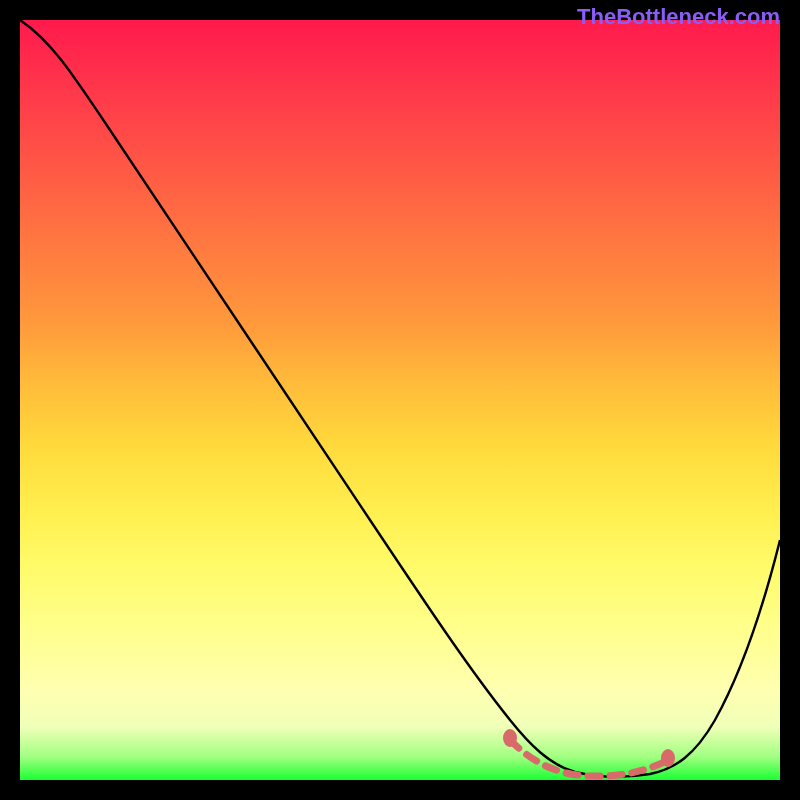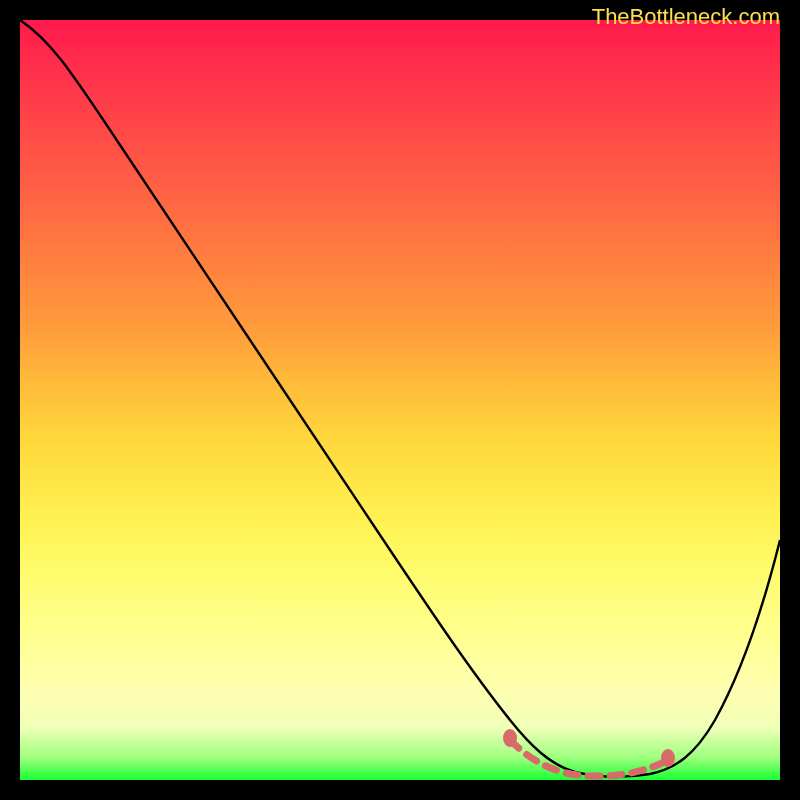--- a/index.html
+++ b/index.html
@@ -7,23 +7,23 @@
   width: 800px;
   height: 800px;
   background: #000;
   font-family: Arial, sans-serif;
   position: relative;
 }
 .watermark {
   position: absolute;
   top: 4px;
   right: 20px;
-  color: #fde047;
+  color: #8b5cf6;
   font-size: 22px;
-  font-weight: normal;
+  font-weight: bold;
   z-index: 10;
 }
 .chart-area {
   position: absolute;
   top: 20px;
   left: 20px;
   width: 760px;
   height: 760px;
 }
 .gradient-bg {

